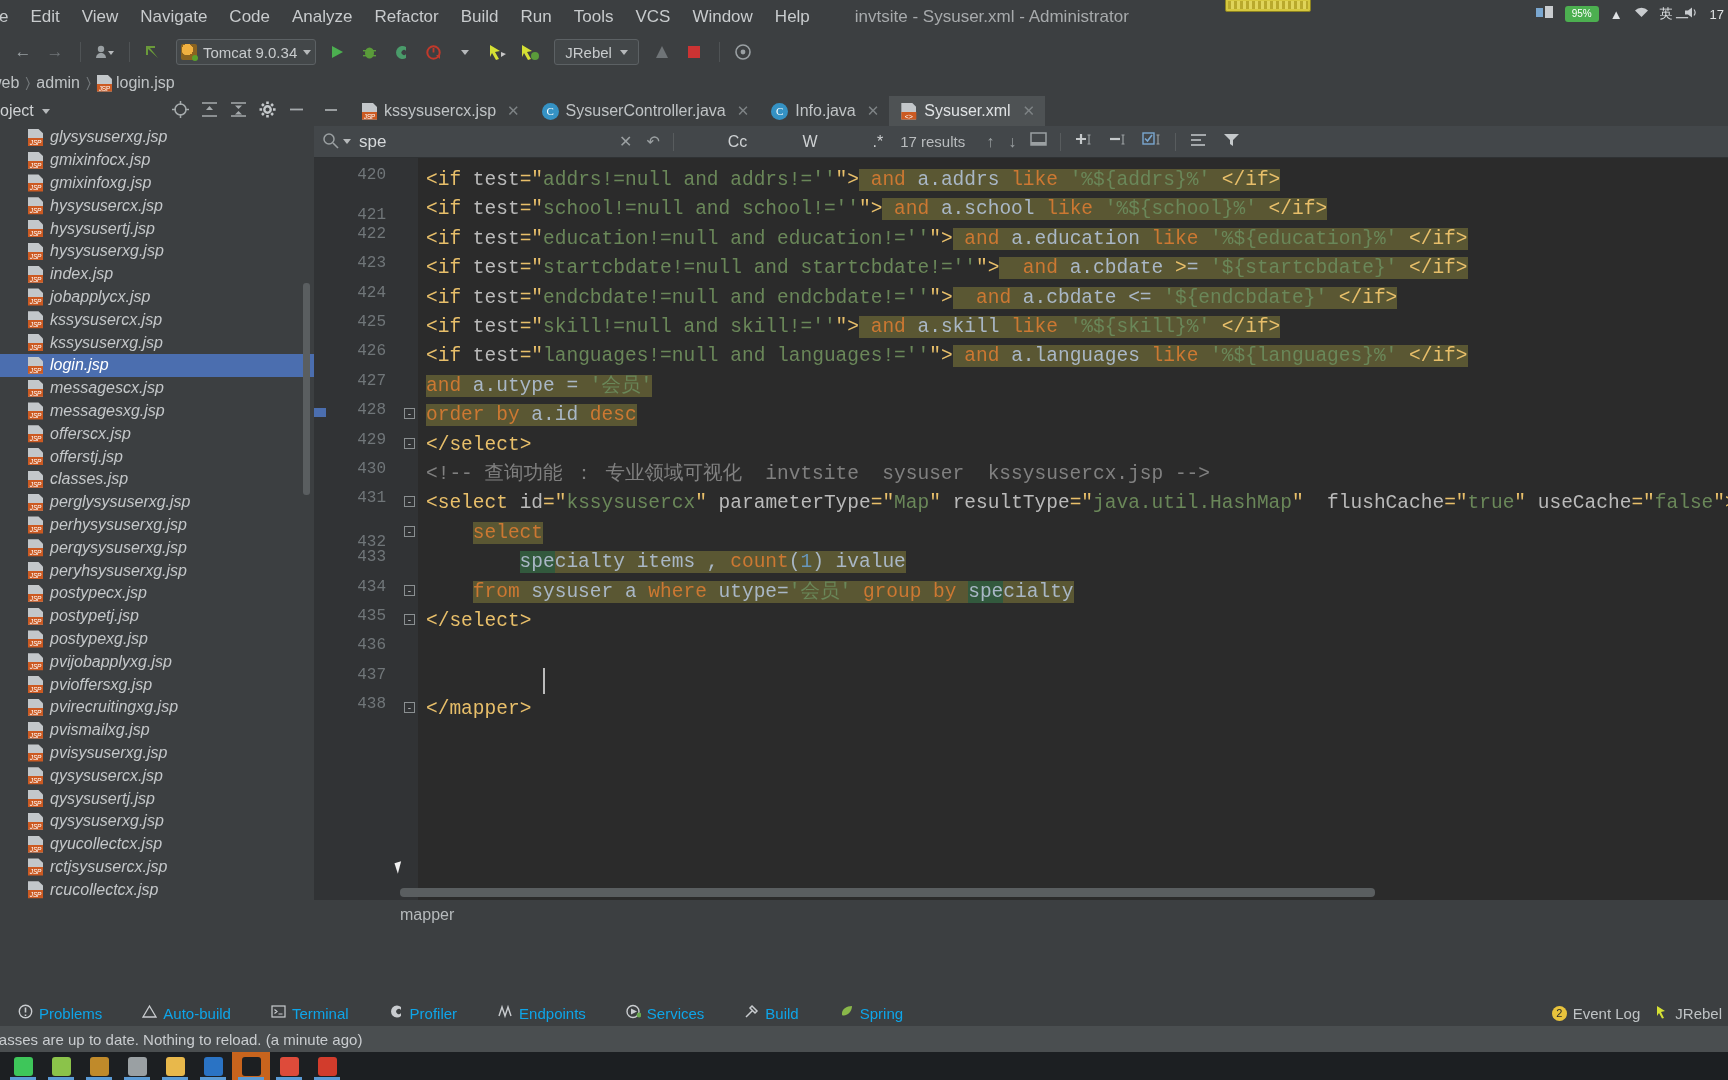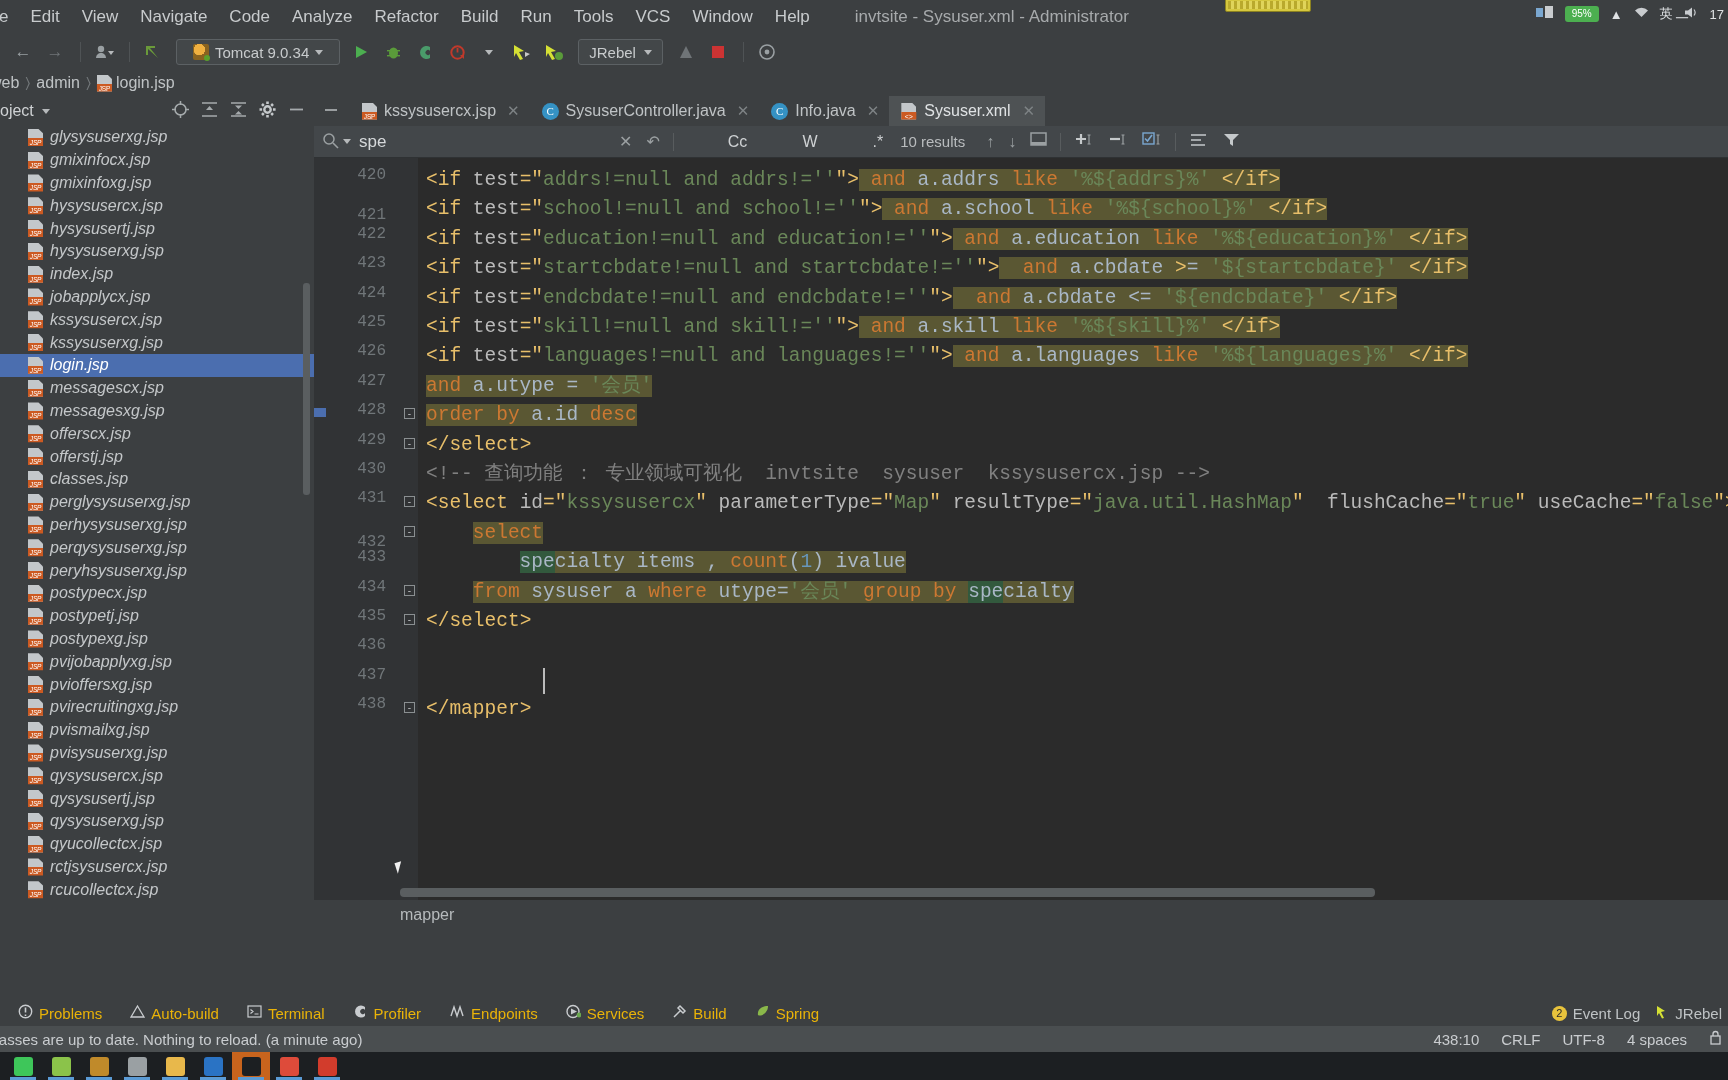--- a/index.html
+++ b/index.html
@@ -42,21 +42,21 @@
   .toolbar {
     position: absolute; top: 34px; left: 0; width: 1728px; height: 36px;
     background: #3c3f41; display: flex; align-items: center; padding-left: 8px;
   }
   .tb-ico {
     width: 30px; height: 28px; display: inline-flex; align-items: center;
     justify-content: center; color: #9aa0a3; font-size: 17px; margin-right: 2px;
   }
   .tb-sep { width: 1px; height: 20px; background: #4f5355; margin: 0 8px; }
   .run-config {
-    display: flex; align-items: center; height: 26px; padding: 0 16px;
+    display: flex; align-items: center; height: 26px; padding: 0 4px;
     border: 1px solid #5c6164; border-radius: 3px; background: #434749;
     margin: 0 6px; font-size: 15px; color: #c8cbcd; gap: 6px;
   }
   .jrebel-box {
     display: flex; align-items: center; height: 26px; padding: 0 10px;
     border: 1px solid #5c6164; border-radius: 3px; background: #434749;
     margin: 0 8px; font-size: 15px; color: #c8cbcd; gap: 8px;
   }
   .tomcat-icon {
     width: 16px; height: 16px; border-radius: 2px;
@@ -213,22 +213,22 @@
     position: absolute; left: 0; top: 900px; width: 314px; height: 30px;
     background: #3c3f41;
   }
   .err-stripe {
     position: absolute; left: 0; width: 12px; height: 9px; background: #4b6eaf;
   }
 
   
   .toolwin-bar {
     position: absolute; left: 0; top: 1000px; width: 1428px; height: 26px;
-    background: #3c3f41; display: flex; align-items: center; gap: 4px;
-    padding-left: 6px; font-size: 15px; color: #eab308;
+    background: #3c3f41; display: flex; align-items: center; gap: 16px;
+    padding-left: 6px; font-size: 15px; color: #0ea5e9;
   }
   .tw { display: flex; align-items: center; gap: 6px; padding: 0 12px; white-space: nowrap; }
   .notif-bar {
     position: absolute; left: 0; top: 1026px; width: 1728px; height: 26px;
     background: #4a4e50; display: flex; align-items: center;
     padding-left: 6px; font-size: 15px; color: #c9cccf;
   }
   .status-right {
     position: absolute; right: 6px; top: 1000px; height: 26px;
     display: flex; align-items: center; gap: 16px; font-size: 15px; color: #bfc3c5;
@@ -607,21 +607,21 @@
       </span>
       <span class="caret" style="margin-left:-4px"></span>
       <span class="find-val">spe</span>
     </div>
     <span class="find-tool">✕</span>
     <span class="find-tool">↶</span>
     <span class="fsep"></span>
     <span class="find-tool on">Cc</span>
     <span class="find-tool on">W</span>
     <span class="find-tool on">.*</span>
-    <span class="results-count">10 results</span>
+    <span class="results-count">17 results</span>
     <span class="find-tool">↑</span>
     <span class="find-tool">↓</span>
     <span class="find-tool">
       <svg width="17" height="15" viewBox="0 0 17 15">
           <rect x="1" y="1" width="15" height="12" fill="none" stroke="#9ba0a2" stroke-width="1.5"></rect>
           <rect x="1" y="10" width="15" height="3" fill="#9ba0a2"></rect>
         </svg>
     </span>
     <span class="fsep"></span>
     <span class="find-tool">
@@ -784,32 +784,20 @@
             <path d="M1 1 L9 6 L5 7 L8 13 L6 13.5 L3 8 L1 11 Z" fill="#d5e034"></path>
           </svg>
       </span>
       <span>JRebel</span>
     </span>
   </div>
 
   <div class="notif-bar">
     <span style="margin-left:-18px">classes are up to date. Nothing to reload. (a minute ago)</span>
   </div>
-  <div class="code-pos">
-    <span>438:10</span>
-    <span>CRLF</span>
-    <span>UTF-8</span>
-    <span>4 spaces</span>
-    <span>
-      <svg width="13" height="15" viewBox="0 0 13 15">
-          <rect x="2" y="6" width="9" height="8" fill="none" stroke="#c9cccf" stroke-width="1.3"></rect>
-          <path d="M4 6V4a2.5 2.5 0 0 1 5 0v2" fill="none" stroke="#c9cccf" stroke-width="1.3"></path>
-        </svg>
-    </span>
-  </div>
 
   <div class="taskbar" id="taskbar">
       <div class="tb-app">
         <span class="glyph" style="background:#3ec65a"></span>
         <span class="under"></span>
       </div>
       <div class="tb-app">
         <span class="glyph" style="background:#8bc34a"></span>
         <span class="under"></span>
       </div>

